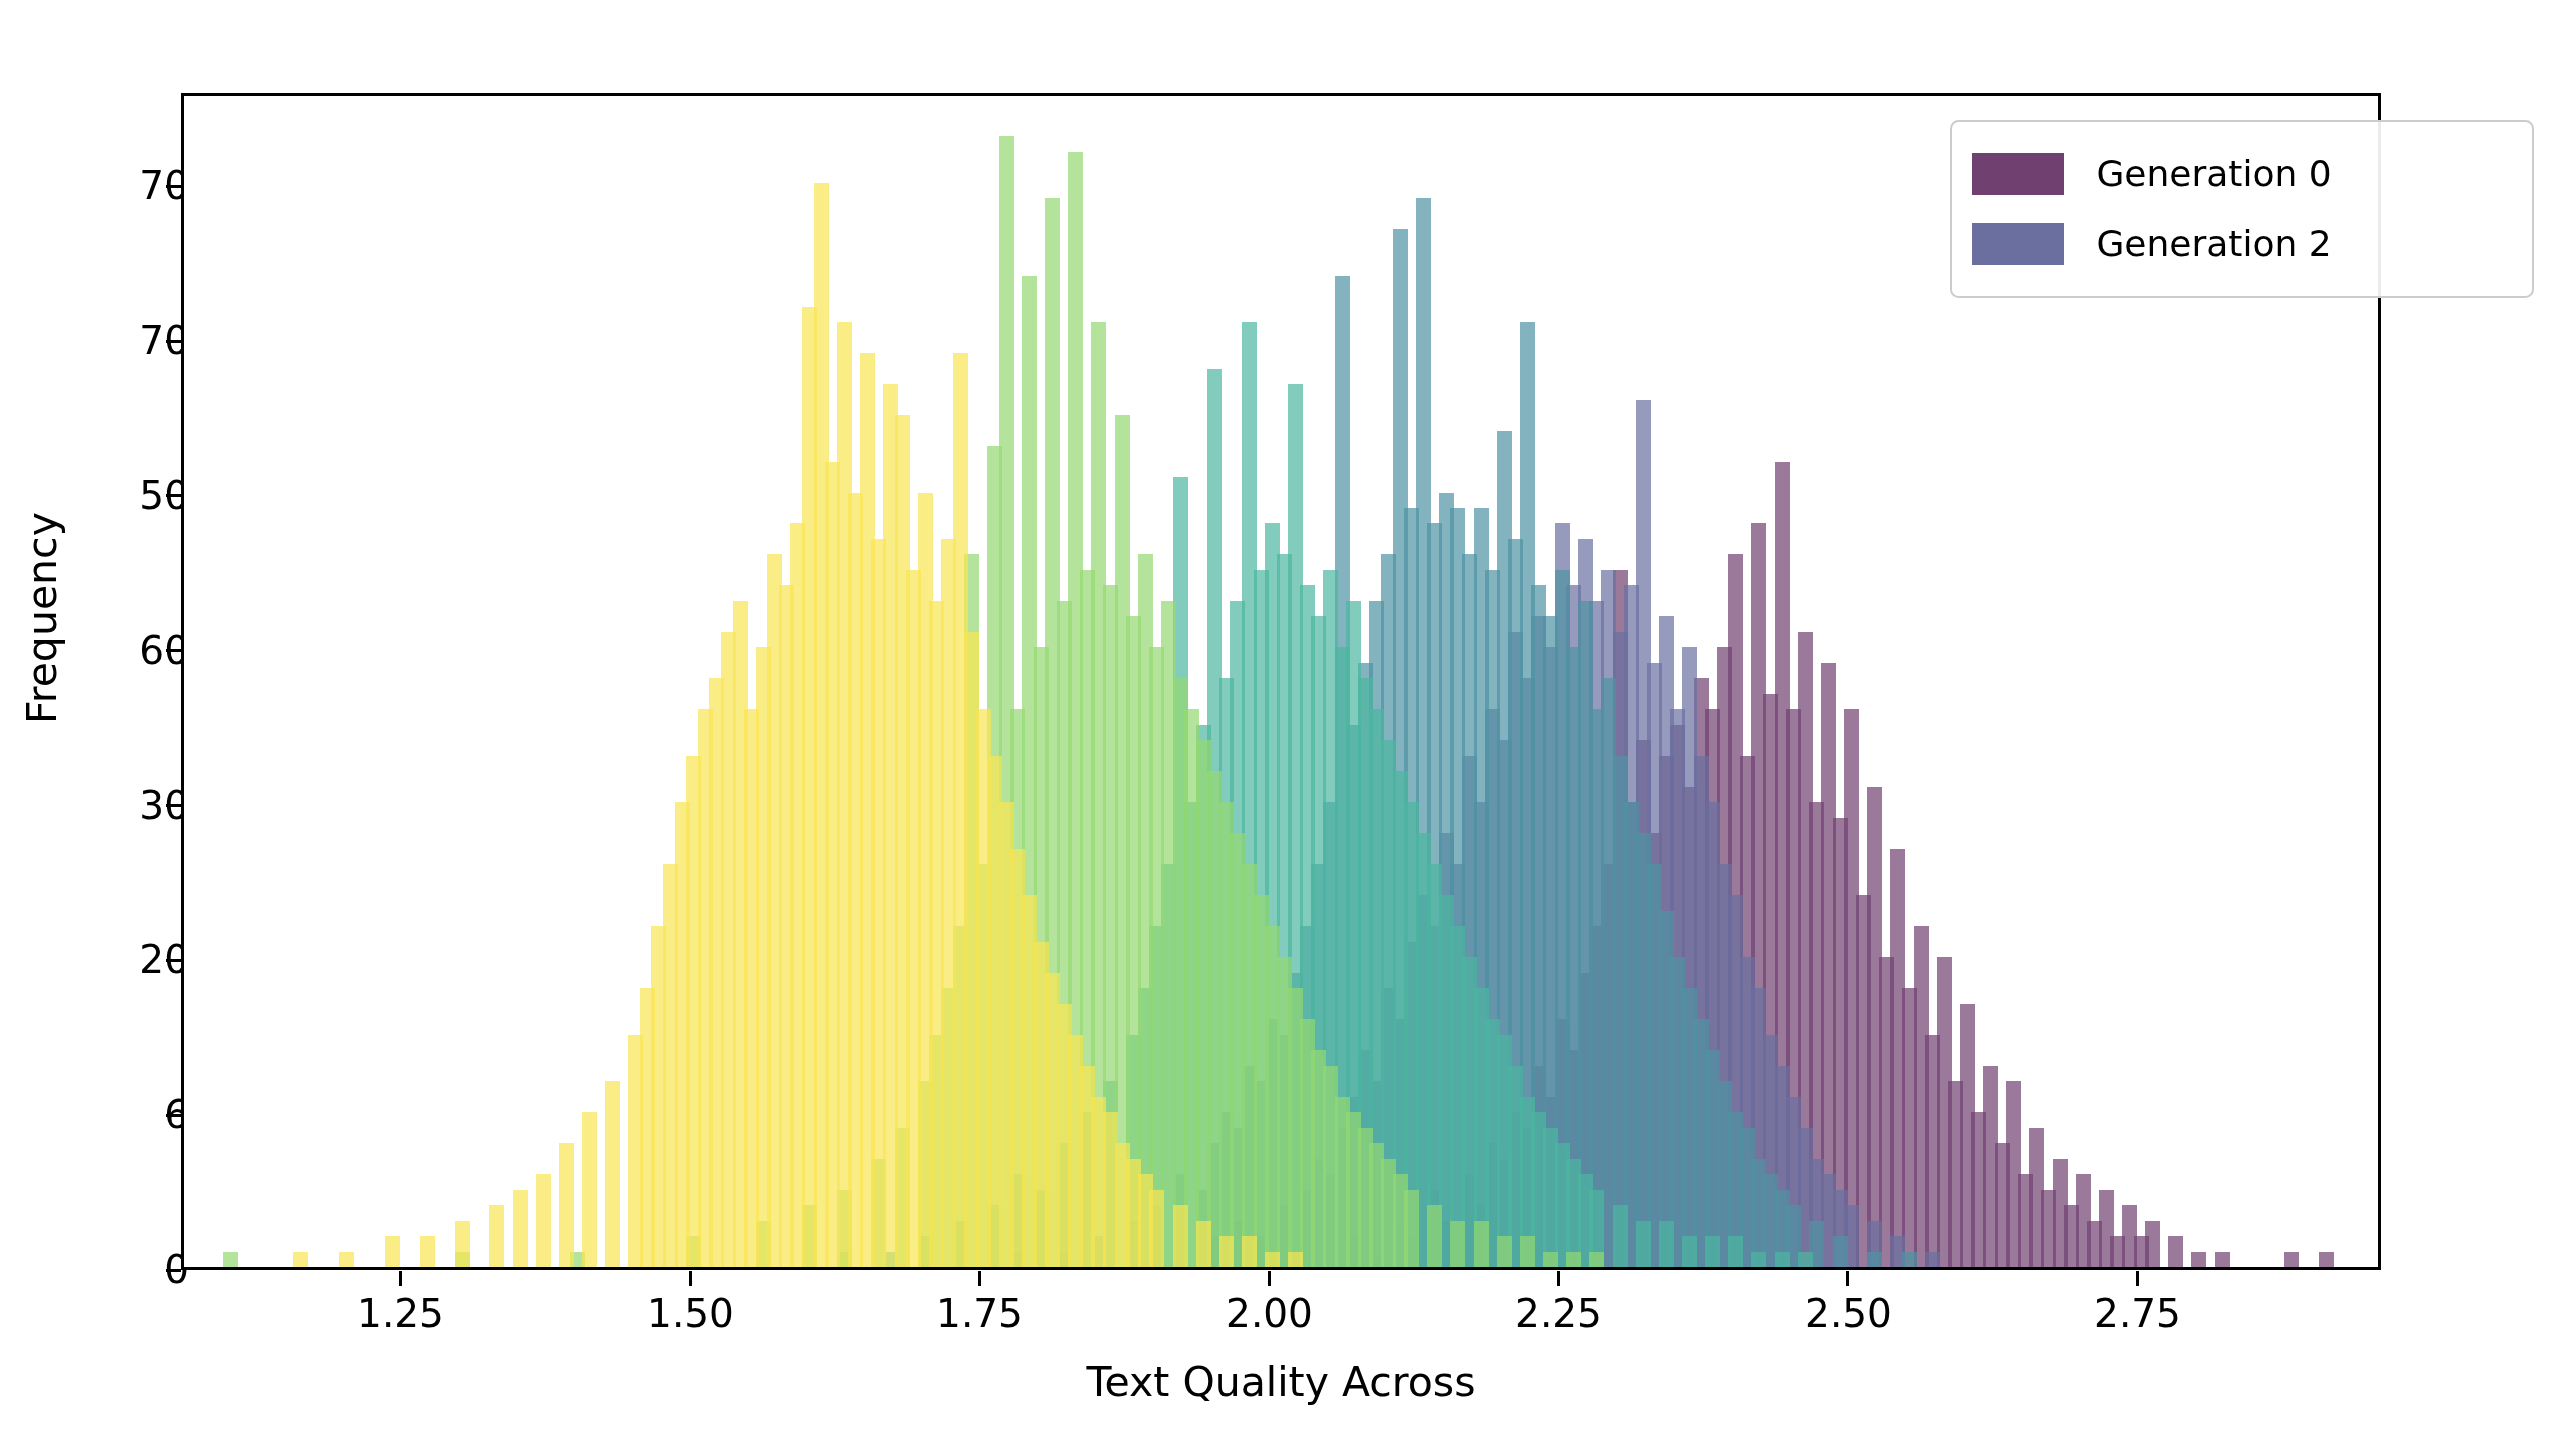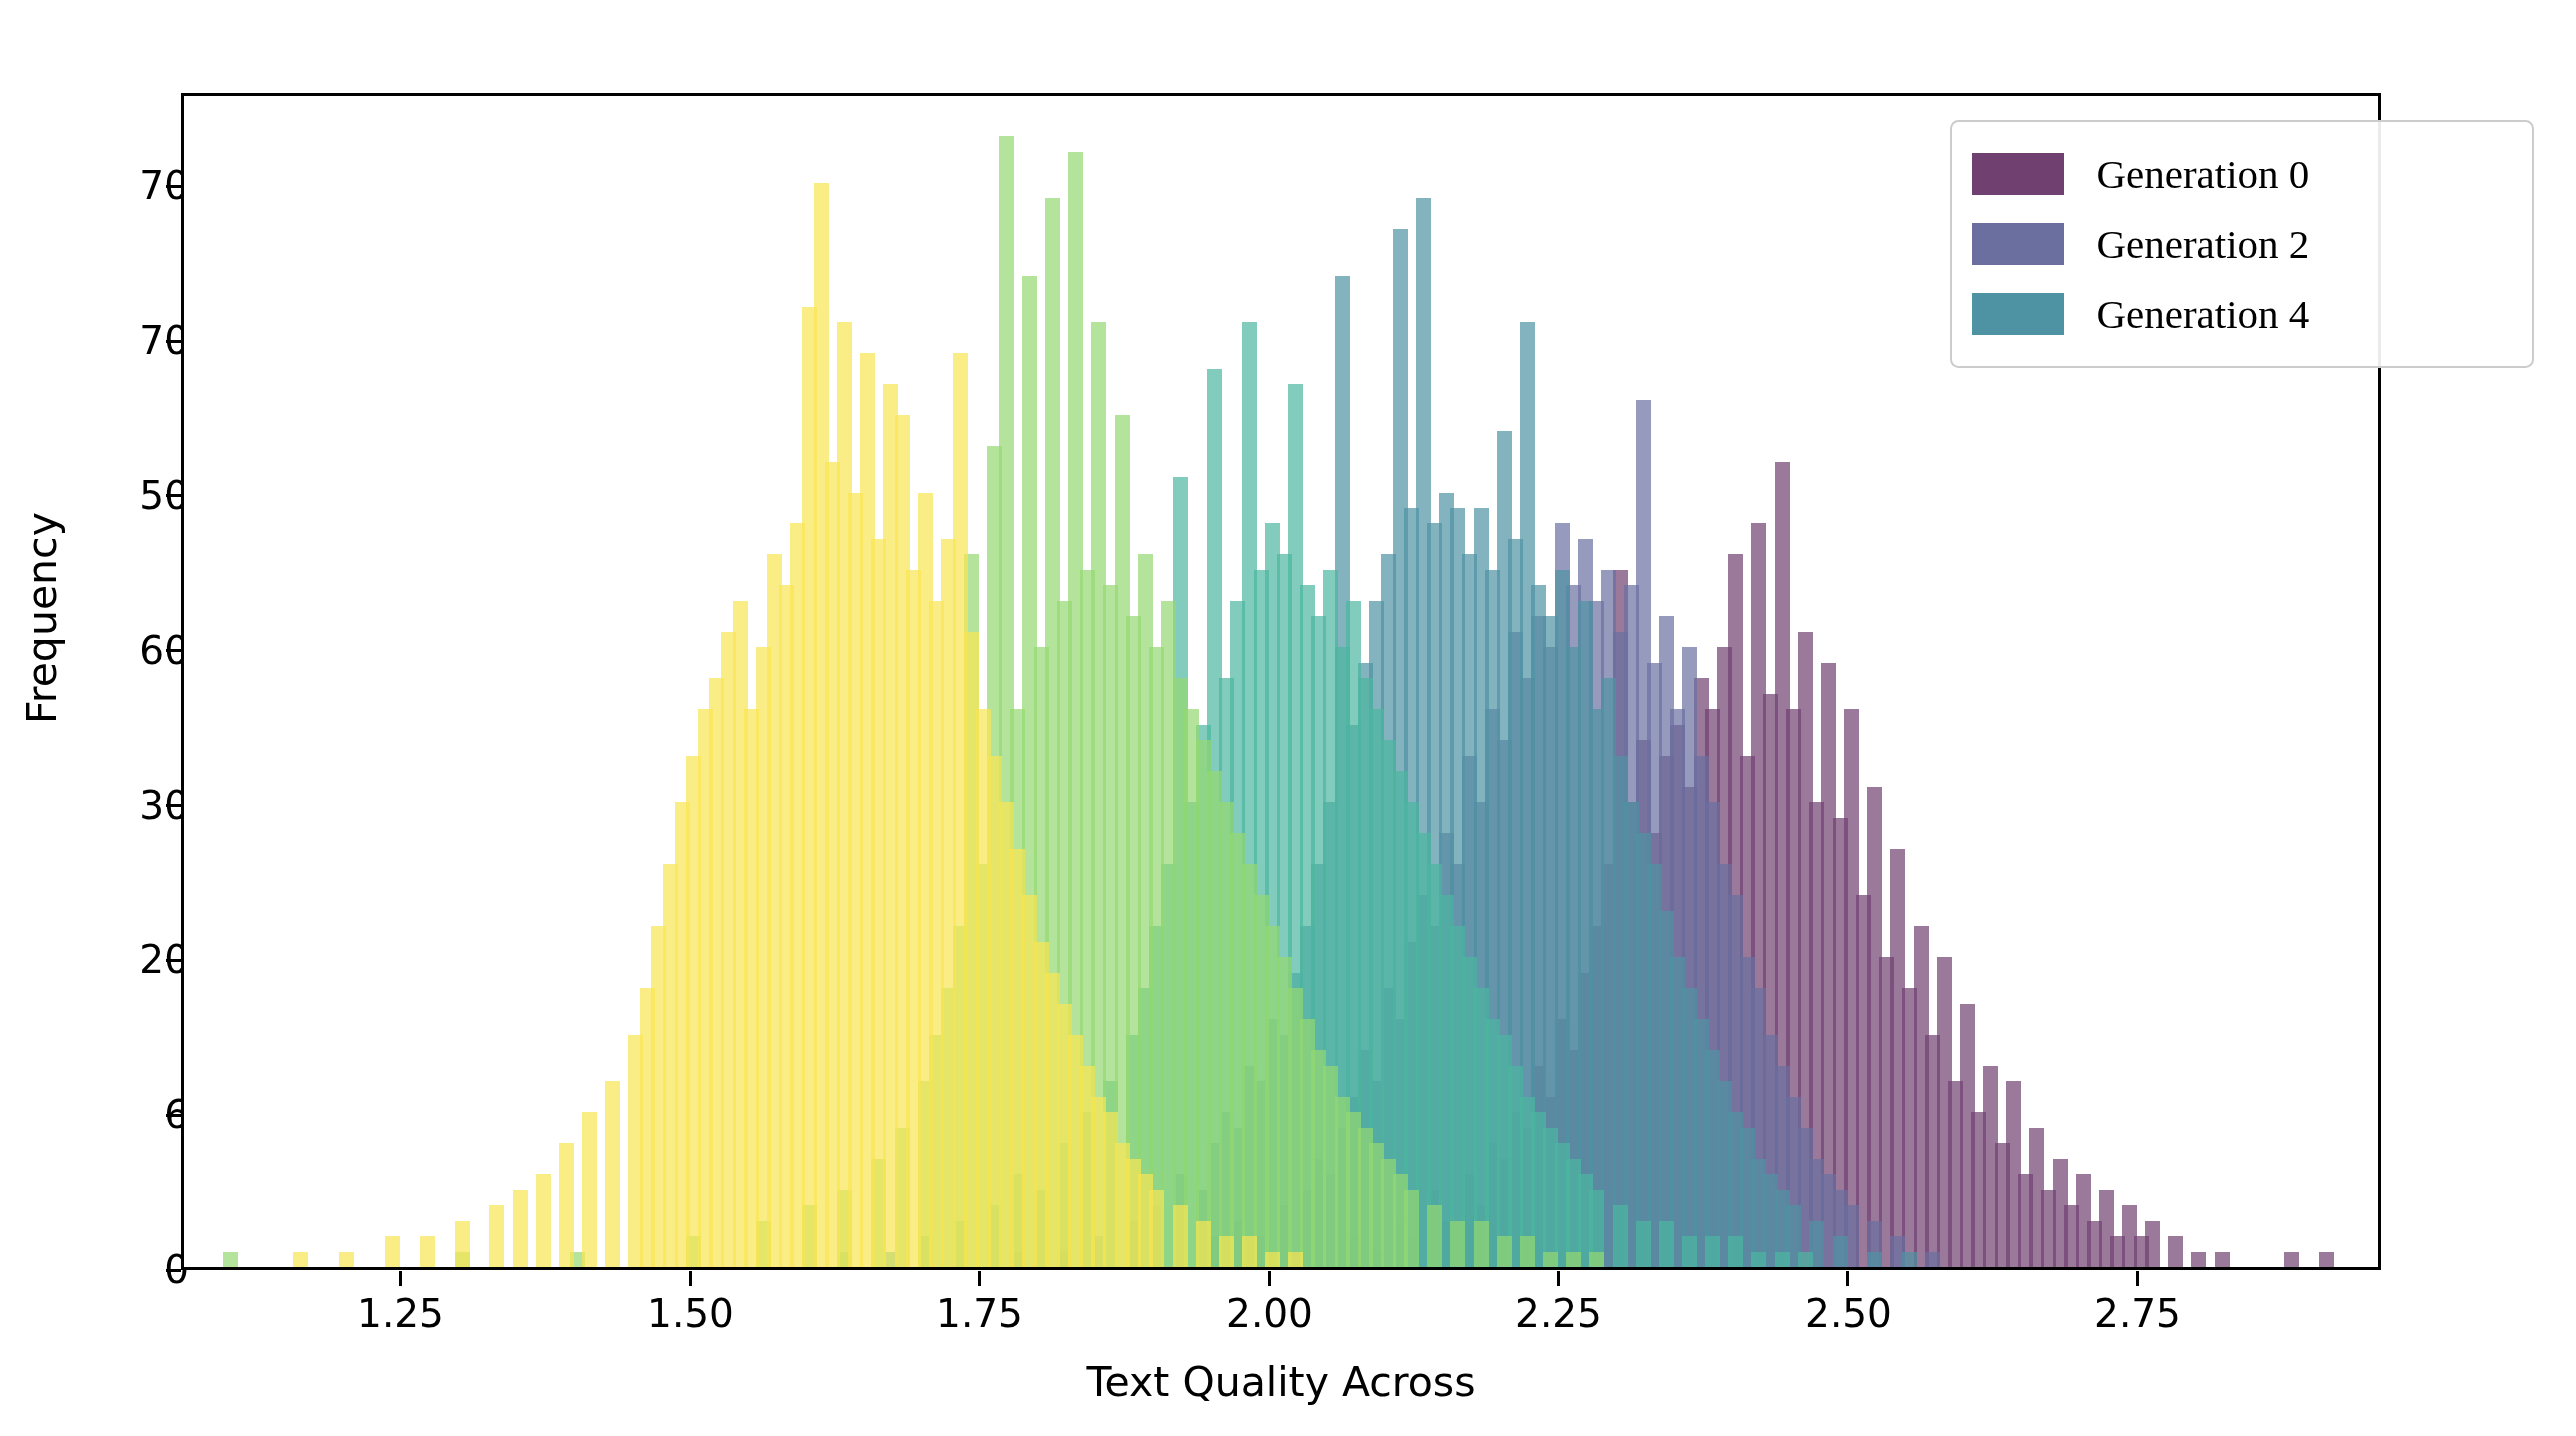--- a/index.html
+++ b/index.html
@@ -125,25 +125,24 @@
     align-items: center;
     height: 70px;
   }
   .legend-swatch {
     width: 92px;
     height: 42px;
     flex: 0 0 auto;
     margin-right: 32px;
   }
   .legend-label {
-    font-size: 41px;
+    font-size: 36px;
     color: #000000;
     white-space: nowrap;
     line-height: 1;
-    font-family: Liberation Serif, serif;
   }
 </style>
 </head>
 <body>
 
 <div id="figure">
 
 
   <div id="ylabel">Frequency</div>
   <div id="yticks">
@@ -564,20 +563,16 @@
 
   <div id="legend">
       <div class="legend-row">
         <span class="legend-swatch" style="background: rgb(111, 64, 112);"></span>
         <span class="legend-label">Generation 0</span>
       </div>
       <div class="legend-row">
         <span class="legend-swatch" style="background: rgb(106, 111, 160);"></span>
         <span class="legend-label">Generation 2</span>
       </div>
-      <div class="legend-row">
-        <span class="legend-swatch" style="background: rgb(78, 147, 164);"></span>
-        <span class="legend-label">Generation 4</span>
-      </div>
     </div>
 
 </div>
 
 
 </body></html>

